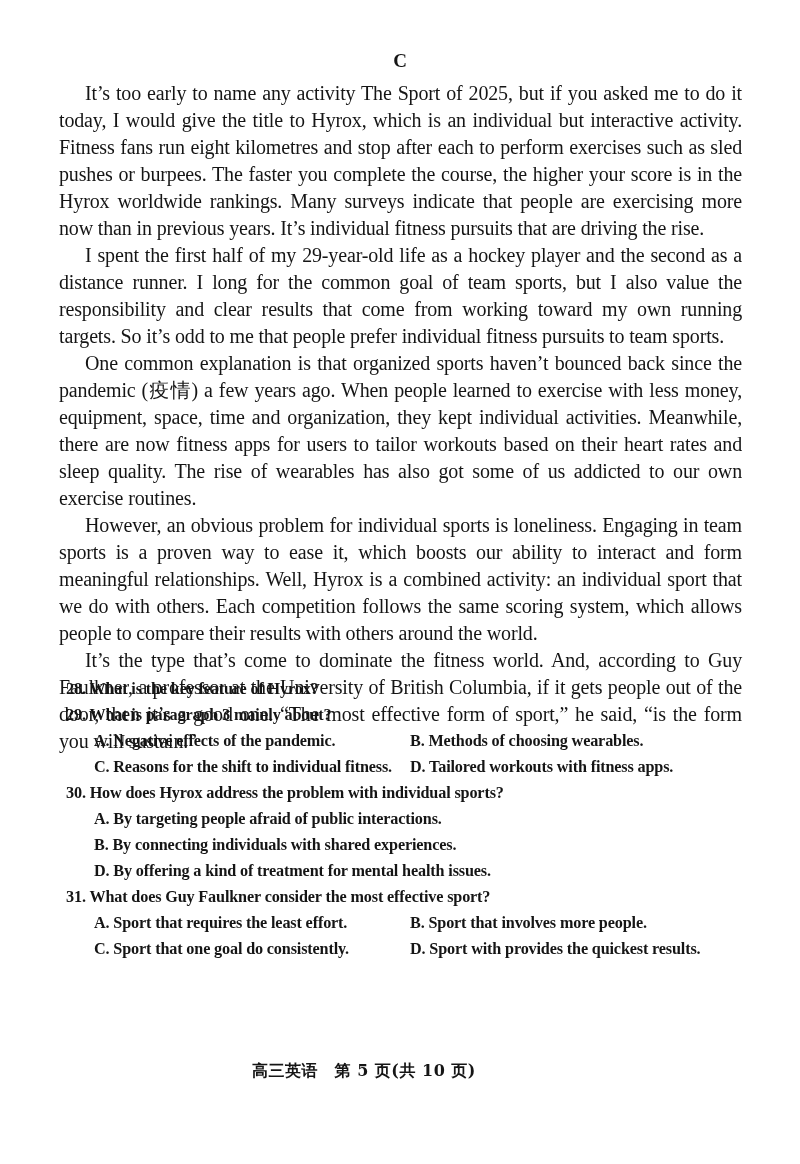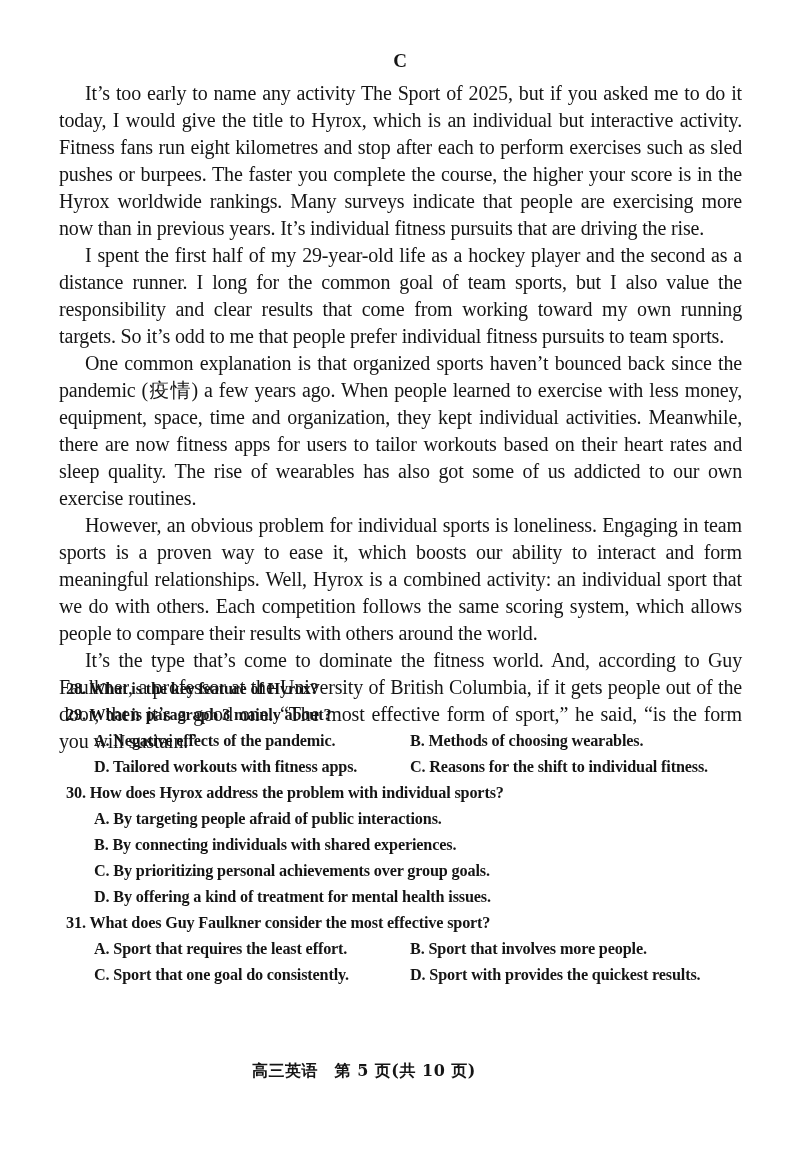--- a/index.html
+++ b/index.html
@@ -37,30 +37,29 @@
 
   <div class="questions">
     <div class="q">
       <span class="q-stem">28. What is the key feature of Hyrox?</span>
     </div>
     <div class="q">
       <span class="q-stem">29. What is paragraph 3 mainly about?</span>
       <div class="opts">
         <span class="opt">A. Negative effects of the pandemic.</span>
         <span class="opt">B. Methods of choosing wearables.</span>
+        <span class="opt">C. Reasons for the shift to individual fitness.</span>
         <span class="opt">D. Tailored workouts with fitness apps.</span>
-        <span class="opt">C. Reasons for the shift to individual fitness.</span>
       </div>
     </div>
     <div class="q">
       <span class="q-stem">30. How does Hyrox address the problem with individual sports?</span>
       <div class="opts single">
         <span class="opt">A. By targeting people afraid of public interactions.</span>
         <span class="opt">B. By connecting individuals with shared experiences.</span>
-        <span class="opt">C. By prioritizing personal achievements over group goals.</span>
         <span class="opt">D. By offering a kind of treatment for mental health issues.</span>
       </div>
     </div>
     <div class="q">
       <span class="q-stem">31. What does Guy Faulkner consider the most effective sport?</span>
       <div class="opts">
         <span class="opt">A. Sport that requires the least effort.</span>
         <span class="opt">B. Sport that involves more people.</span>
         <span class="opt">C. Sport that one goal do consistently.</span>
         <span class="opt">D. Sport with provides the quickest results.</span>

